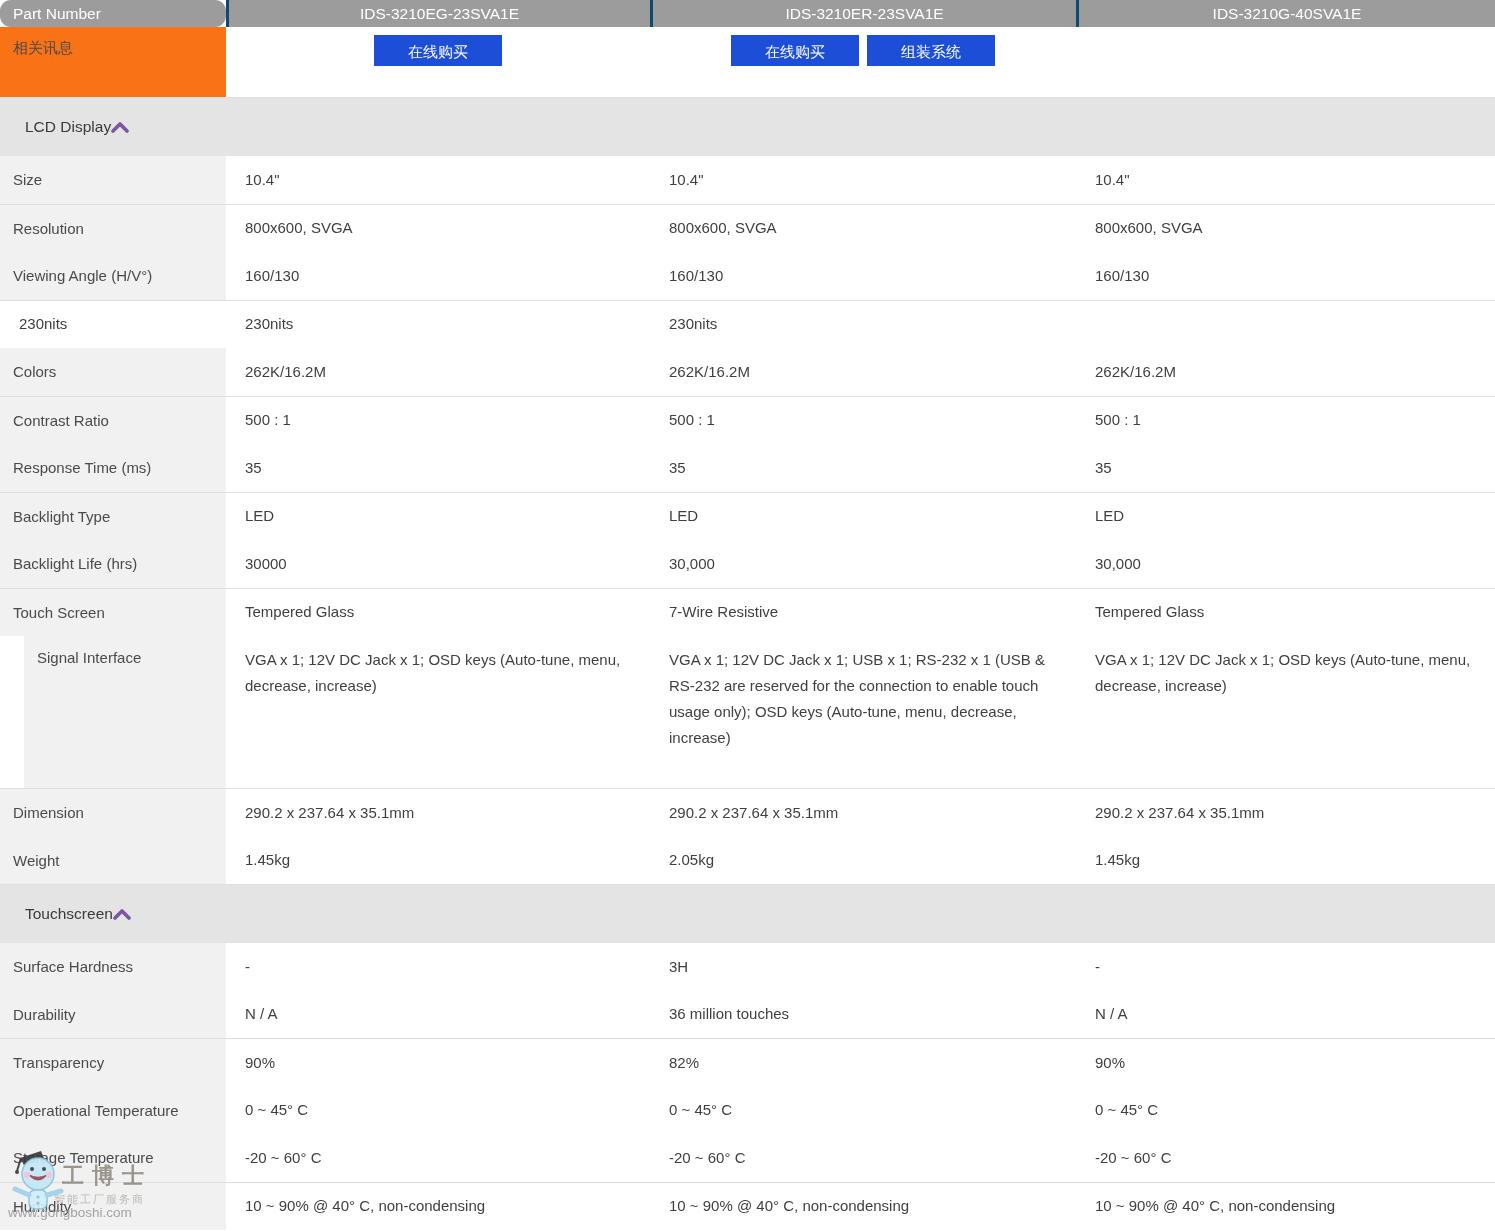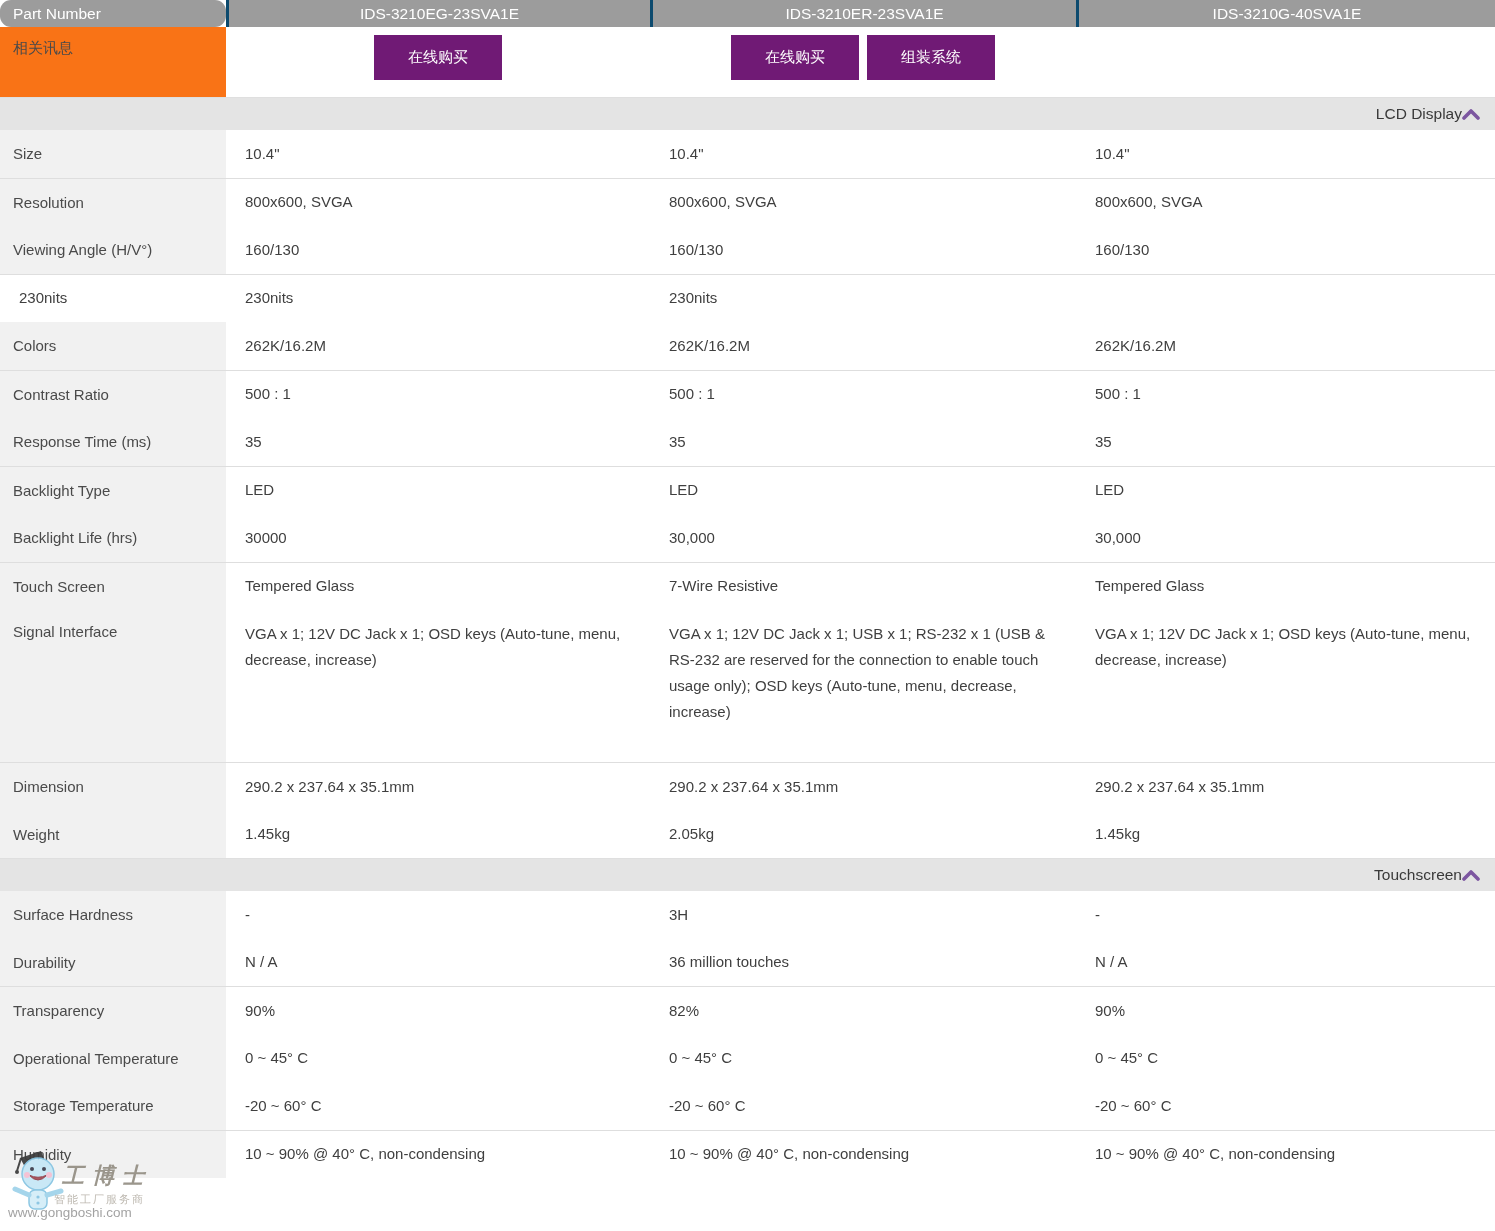--- a/index.html
+++ b/index.html
@@ -16,49 +16,49 @@
   .header-row .part-label{padding-left:13px;justify-content:flex-start;border-radius:11px;}
   .header-row .col-head{justify-content:center;border-left:3px solid #0c4a6e;}
   
   .related-row{height:70px;}
   .related-row .label-cell{
     background:#f97316;box-sizing:border-box;padding:12px 0 0 13px;
     font-size:15px;color:#4a4a4a;
   }
   .btn-area{display:flex;justify-content:center;align-items:flex-start;padding-top:8px;gap:8px;}
   .btn{
-    height:45px;min-width:128px;background:#701a75;color:#fff;border:none;
+    height:31px;min-width:128px;background:#1d4ed8;color:#fff;border:none;
     font-size:15px;font-family:inherit;padding:8px 22px;cursor:pointer;border-radius:0;
   }
   
   .section-header{
-    height:33px;background:#E4E4E4;display:flex;align-items:center;justify-content:flex-end;
+    height:59px;background:#E4E4E4;display:flex;align-items:center;justify-content:flex-start;
     padding:0 15px 0 25px;box-sizing:border-box;border-top:1px solid #DFDFDF;cursor:pointer;
   }
   .section-title{font-size:15.5px;color:#3a3a3a;}
   .chevron{display:flex;align-items:center;}
   
   .spec-row{min-height:47.5px;align-items:center;}
   .spec-row .label-cell{
     background:#F1F1F1;align-self:stretch;display:flex;align-items:center;
     padding-left:13px;font-size:15px;color:#4a4a4a;box-sizing:border-box;
   }
   .value-cell{
     padding:0 22px 0 19px;font-size:15px;color:#3f3f3f;line-height:26px;box-sizing:border-box;
   }
   .spec-row.sep{border-bottom:1px solid #DEDEDE;}
   .spec-row.tall{min-height:152px;align-items:stretch;}
-  .spec-row.tall .label-cell{align-items:flex-start;padding-top:13px;}
+  .spec-row.tall .label-cell{align-items:flex-start;padding-top:13px;margin-left:24px;}
   .spec-row.tall .value-cell{padding-top:11px;}
   
   .watermark{position:absolute;left:6px;top:1146px;width:180px;height:80px;opacity:0.92;pointer-events:none;}
   .wm-mascot{position:absolute;left:2px;top:2px;}
   .wm-brand{
     position:absolute;left:56px;top:15px;font-family:"DejaVu Serif","Liberation Serif",serif;
-    font-size:22px;font-weight:bold;color:#938E83;letter-spacing:8px;white-space:nowrap;font-style:italic;
+    font-size:22px;font-weight:bold;color:#938E83;letter-spacing:8px;white-space:nowrap;
   }
   .wm-tagline{position:absolute;left:48px;top:46px;font-size:11px;color:#B9B4AB;letter-spacing:2px;white-space:nowrap;}
   .wm-url{position:absolute;left:2px;top:59px;font-size:13.5px;color:#9B9B9B;white-space:nowrap;}
 </style>
 </head>
 <body>
 
 <div class="page">
 
   <div class="grid header-row">

